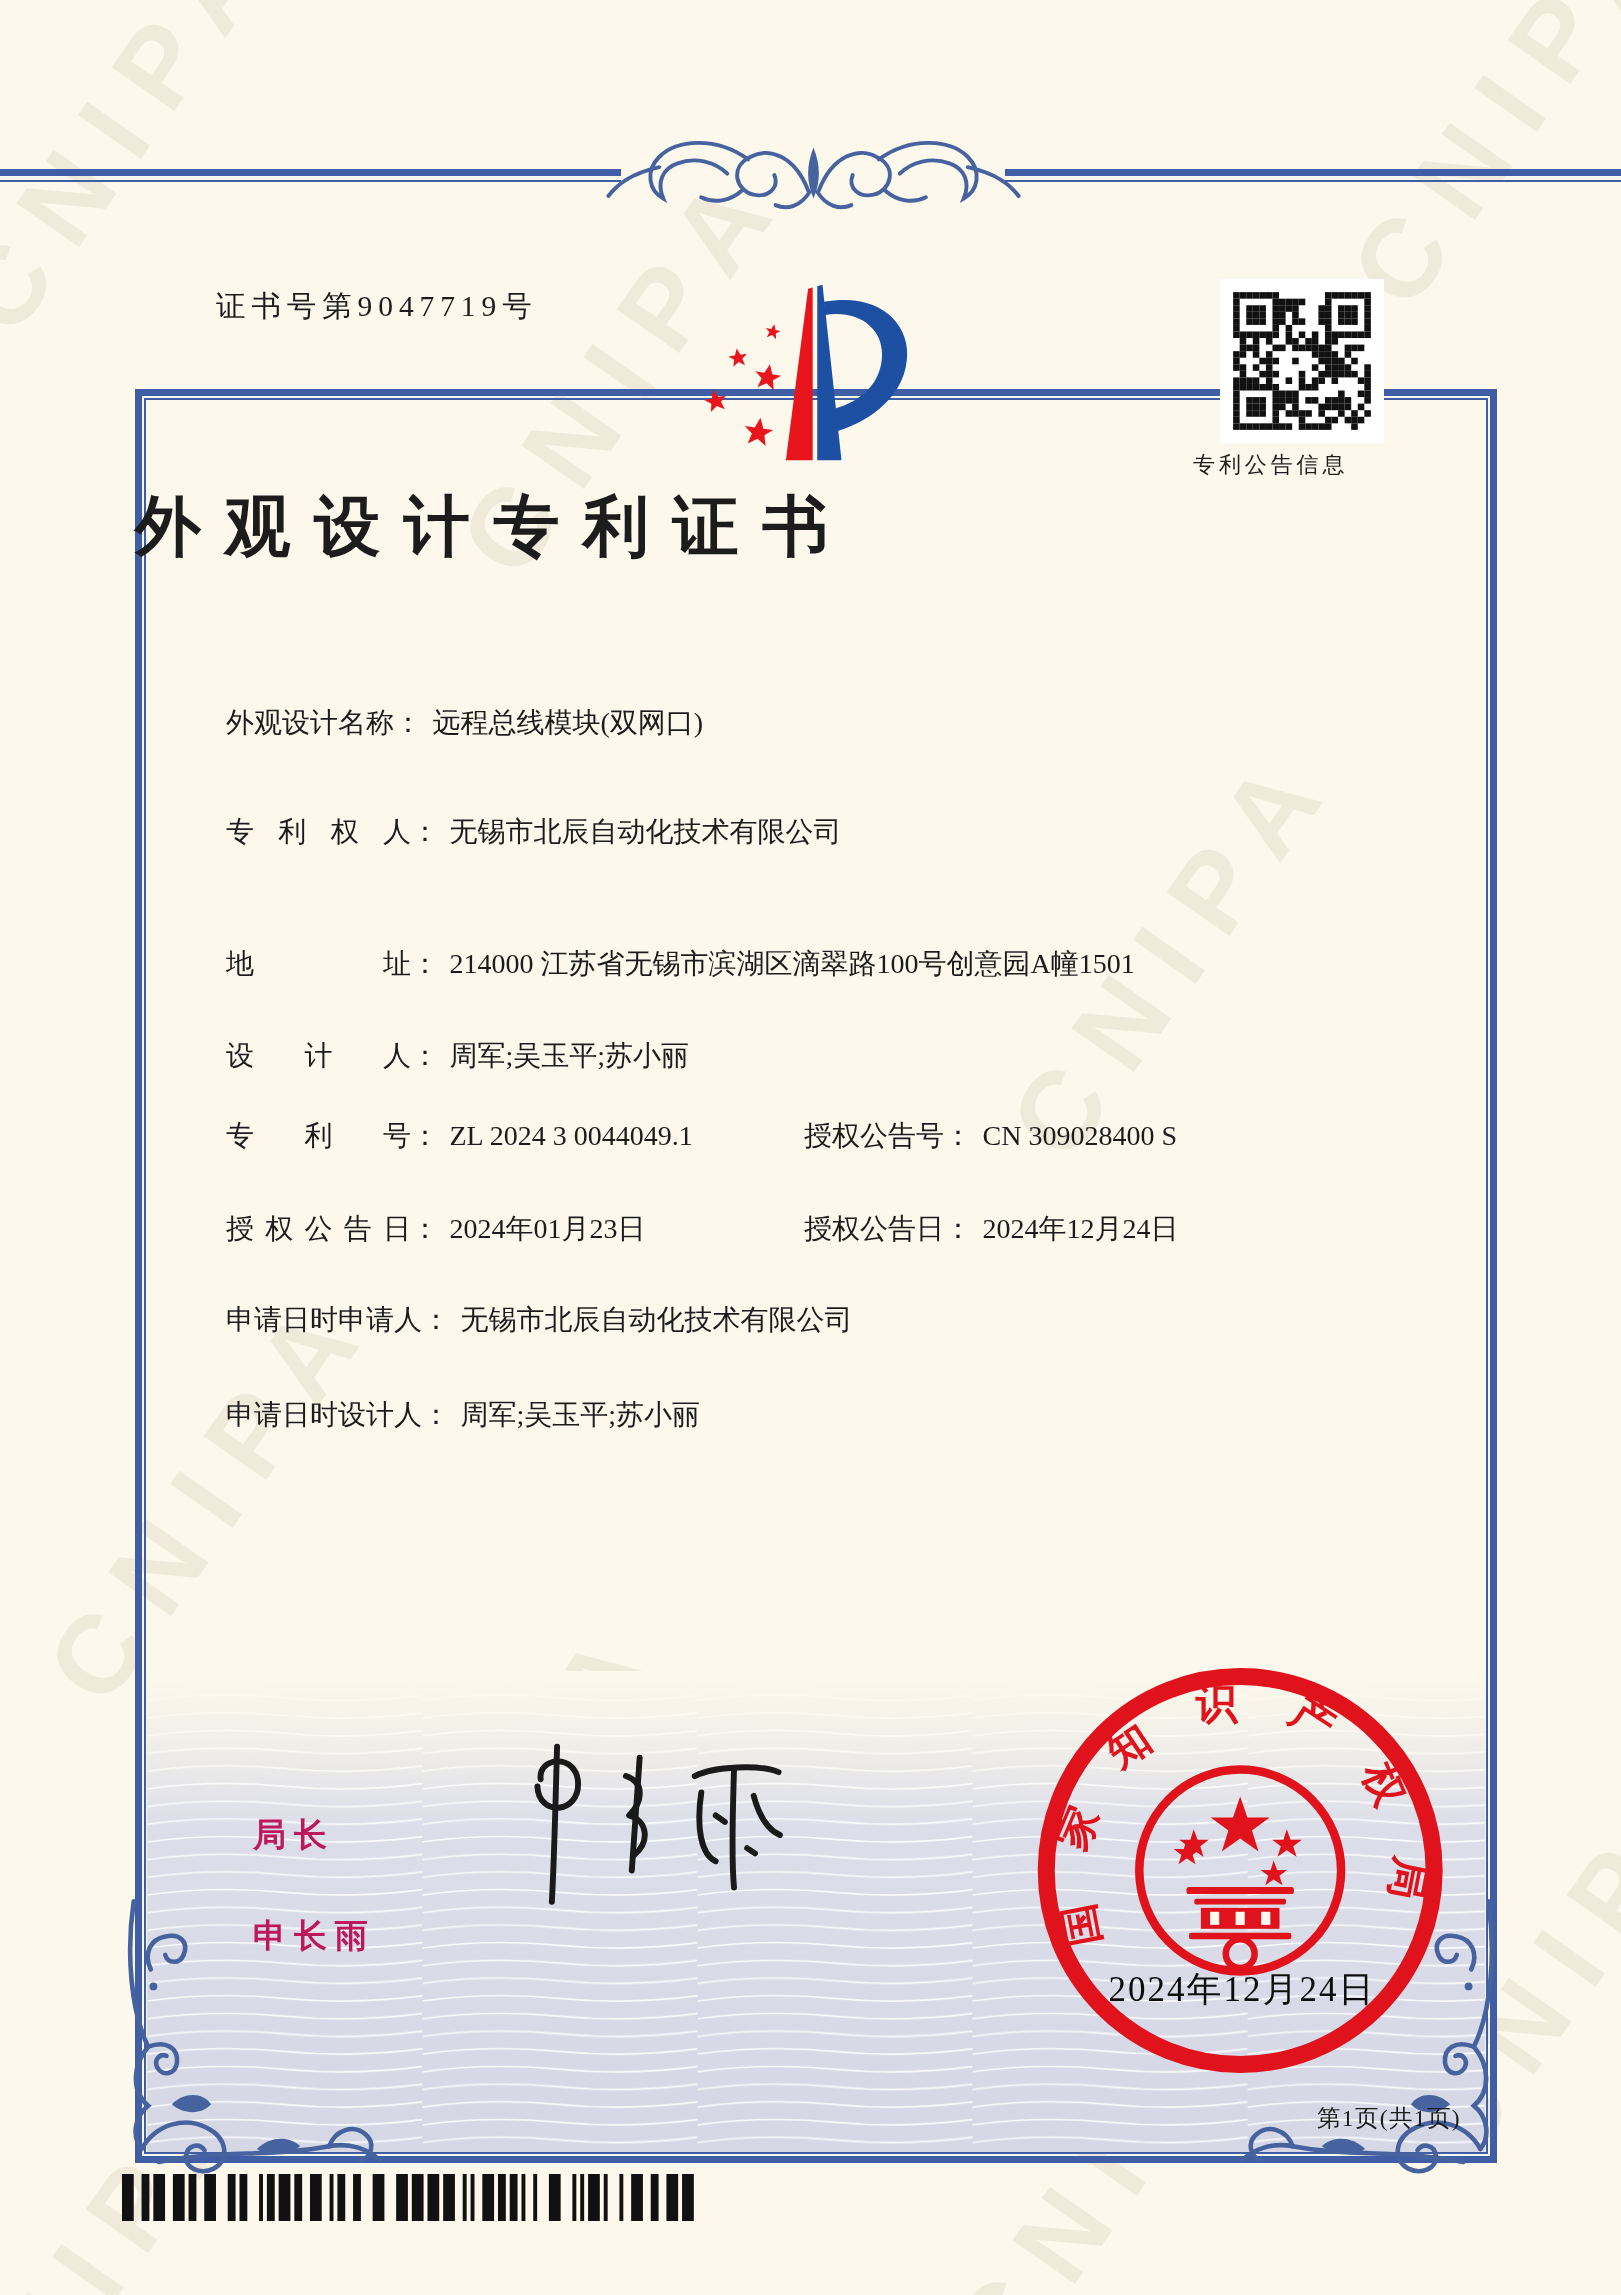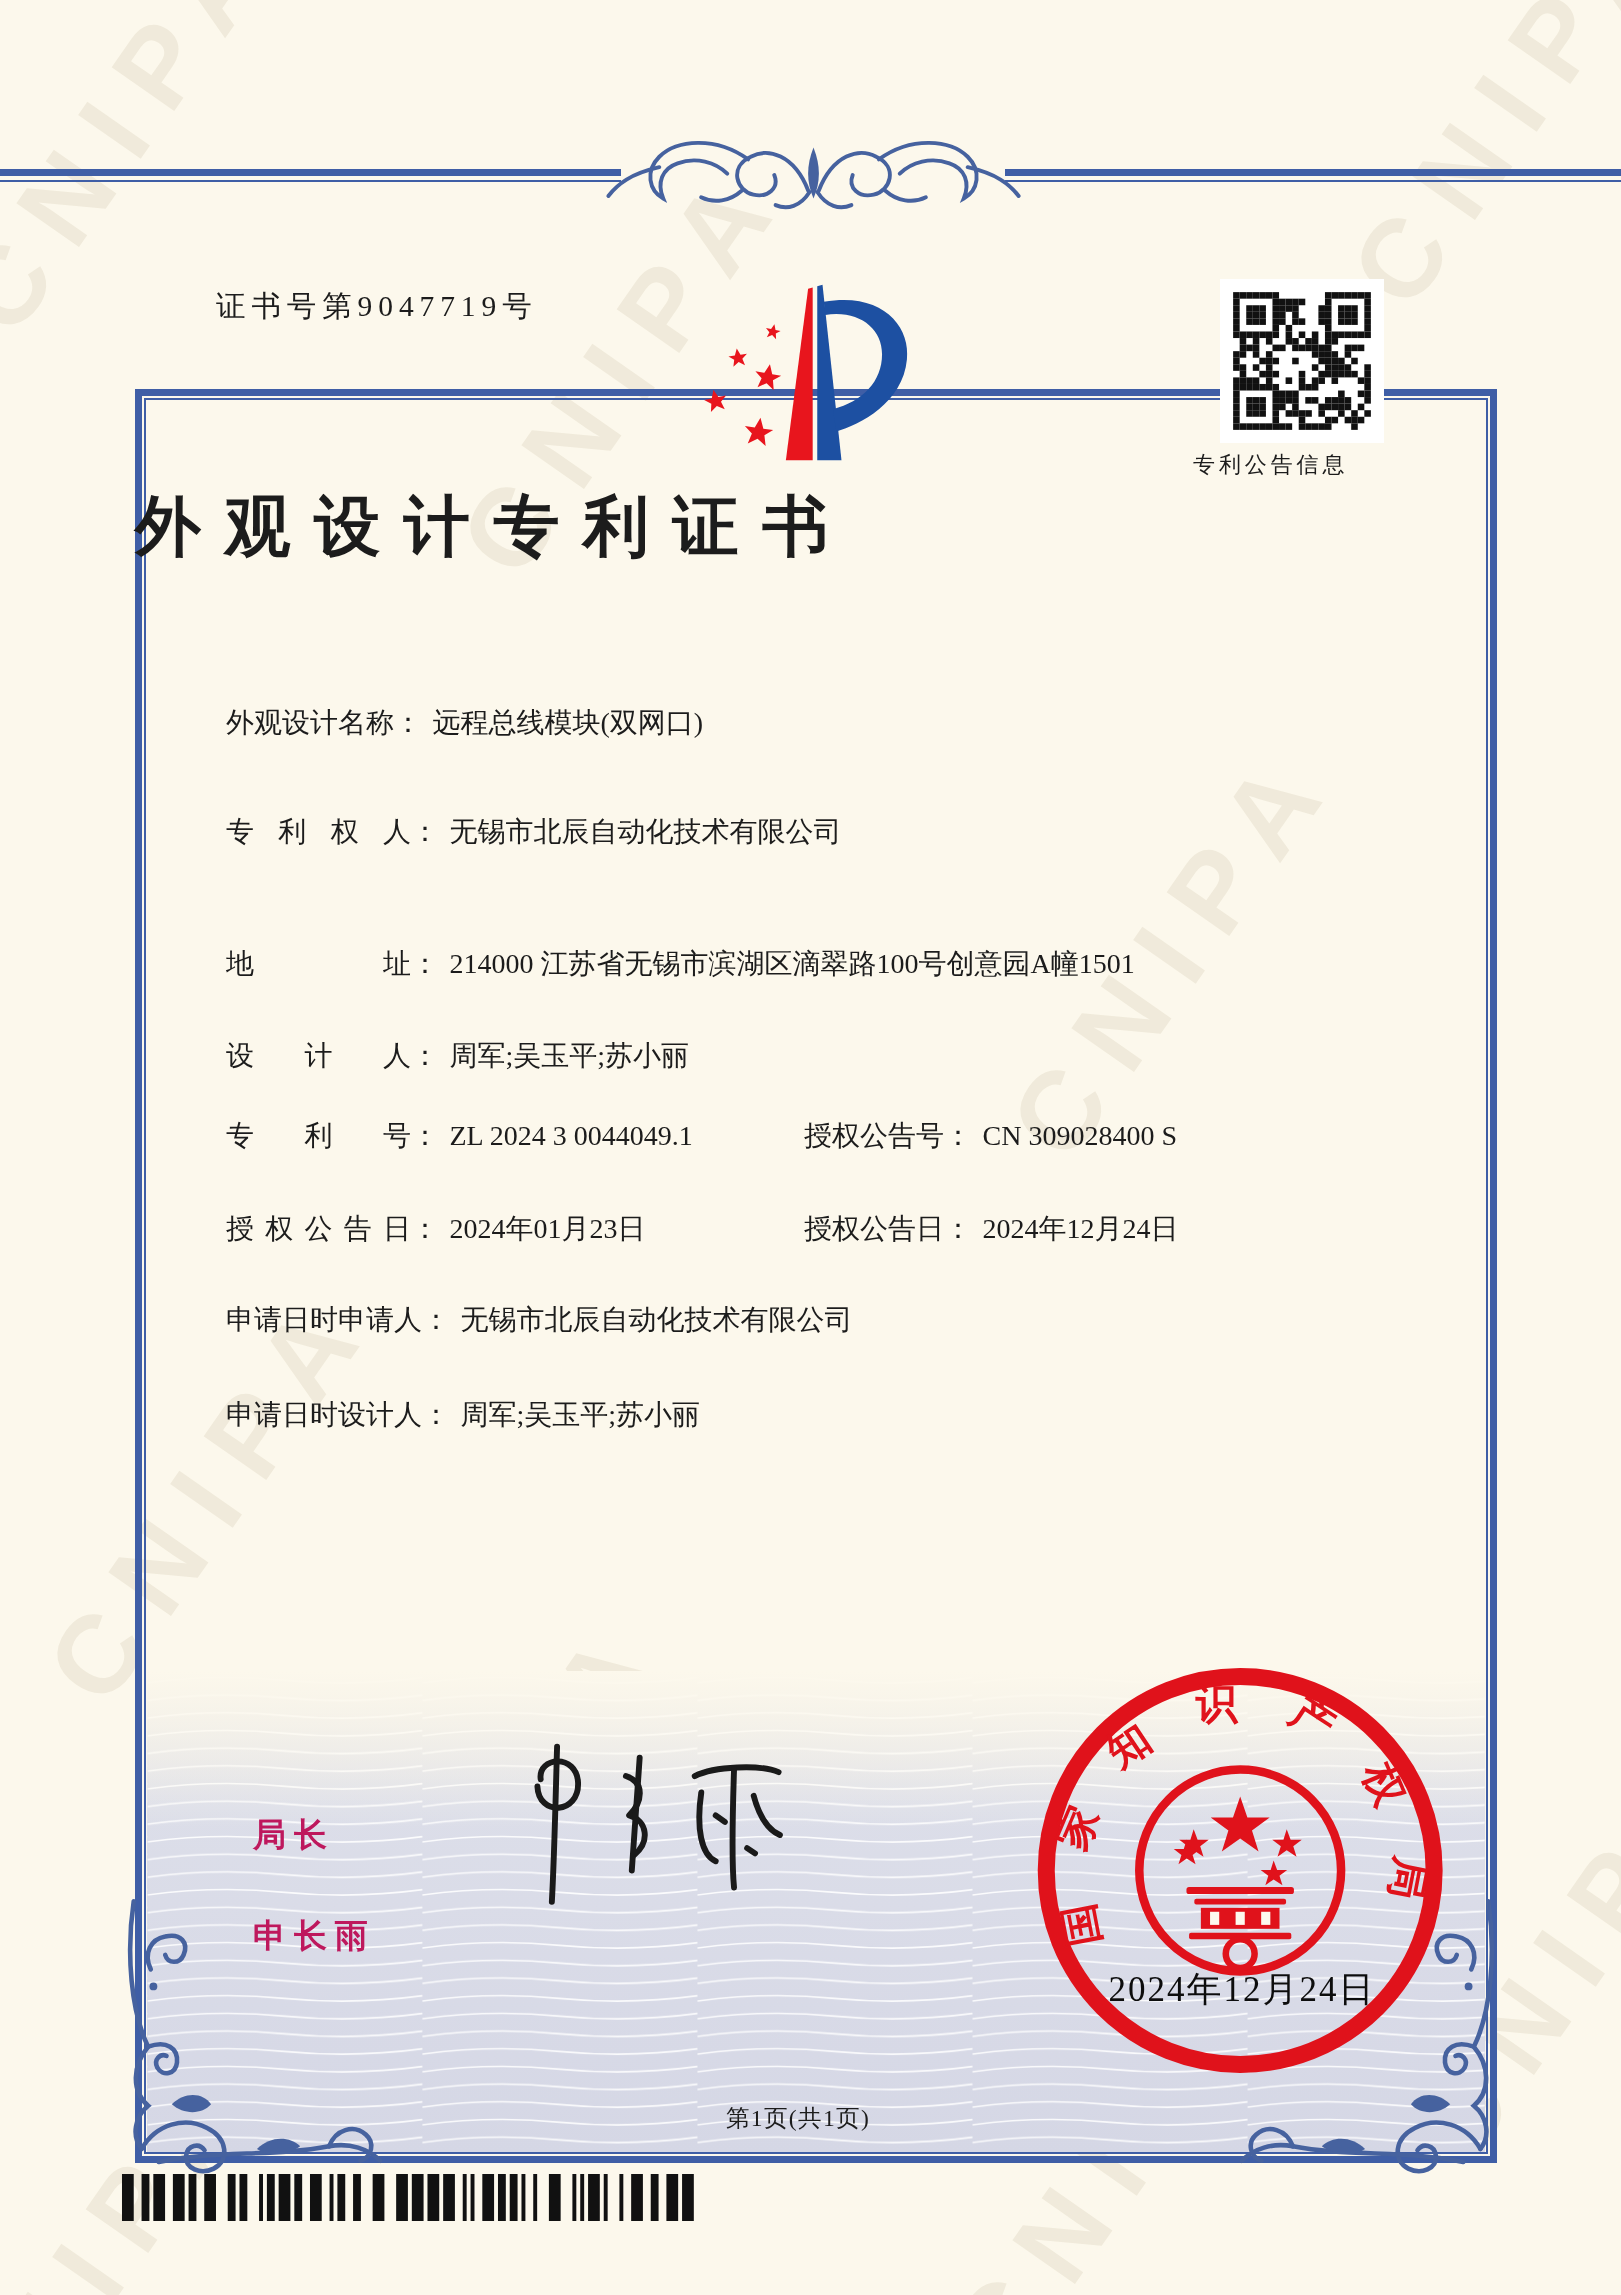--- a/index.html
+++ b/index.html
@@ -72,21 +72,21 @@
   .officer{
     position:absolute;left:253px;z-index:4;
     font-family:"Liberation Sans","DejaVu Sans",sans-serif;
     font-weight:bold;font-size:33px;letter-spacing:7.9px;color:#be185d;
   }
   .seal-date{
     position:absolute;left:1019px;top:1966px;width:446px;text-align:center;
     font-size:35px;letter-spacing:2px;color:#0d0d0d;z-index:6;
   }
   .footer-page{
-    position:absolute;left:135px;top:2102px;width:1326px;text-align:center;
+    position:absolute;left:135px;top:2102px;width:1326px;text-align:right;
     font-size:23.6px;z-index:4;letter-spacing:1.3px;
   }
   .z4{z-index:4;} .z5{z-index:5;}
 </style>
 </head>
 <body>
 
 <div class="wm" style="left:118px;top:125px;">CNIPA</div>
 <div class="wm" style="left:1514px;top:98px;">CNIPA</div>
 <div class="wm" style="left:623px;top:367px;">CNIPA</div>

